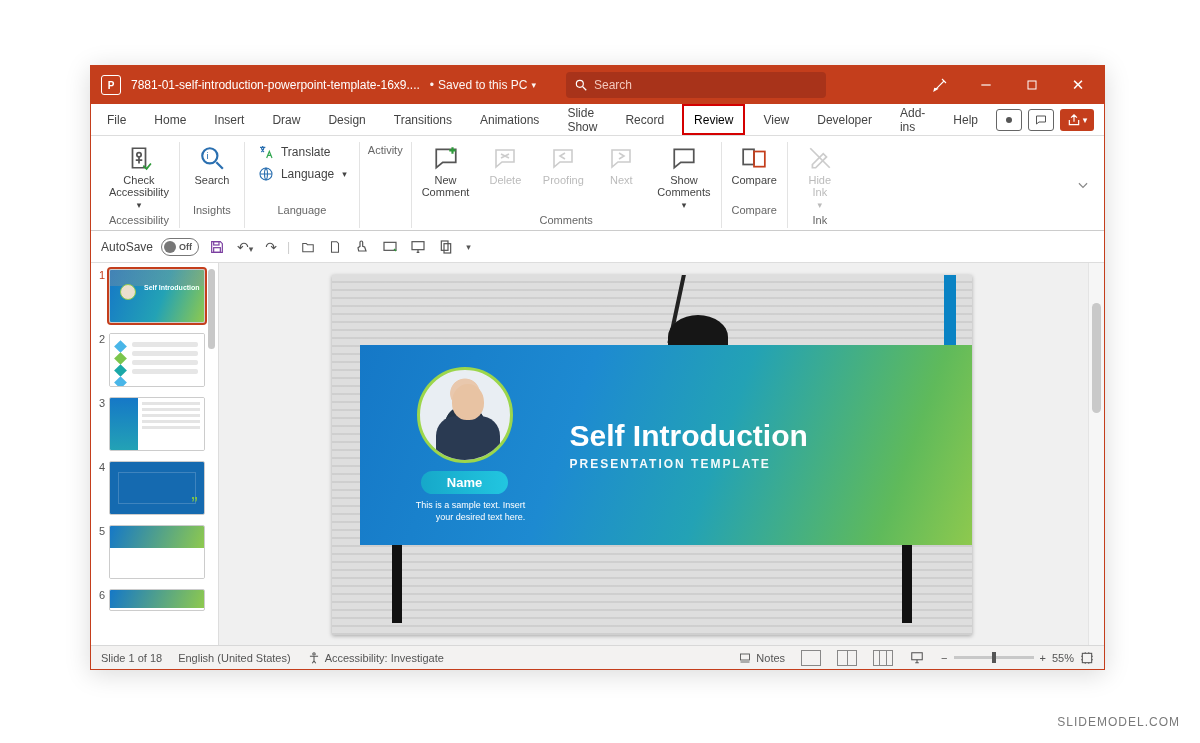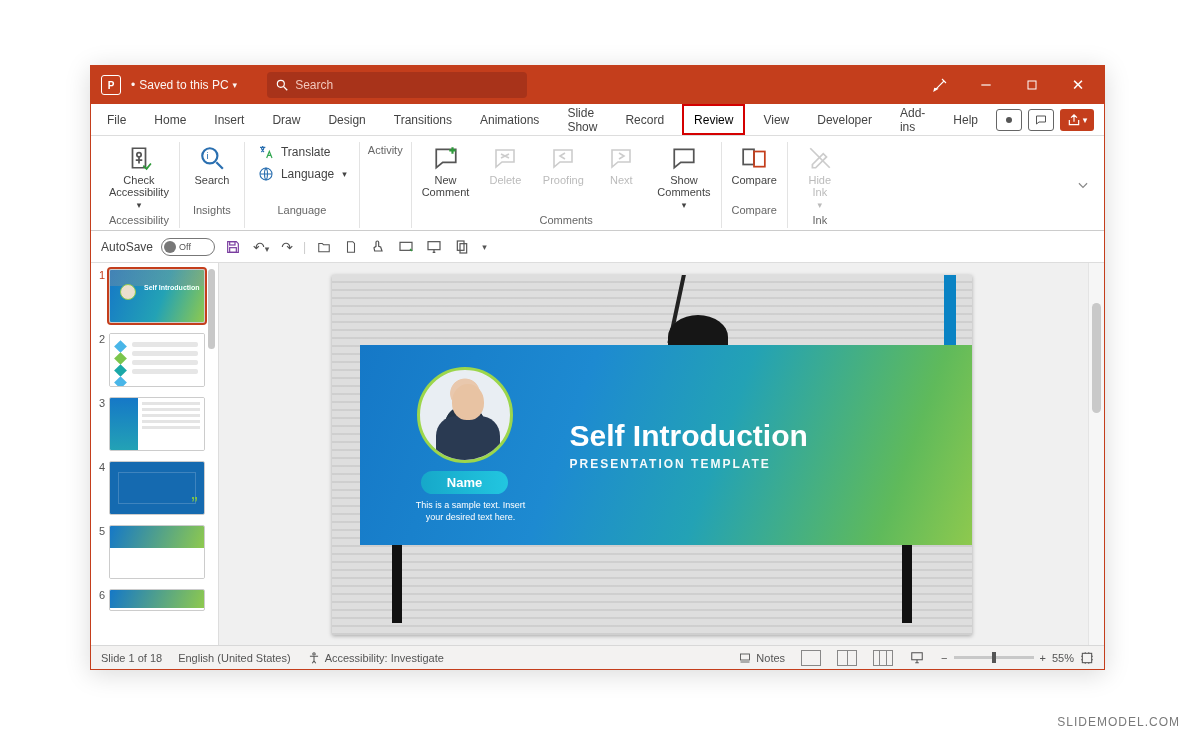--- a/index.html
+++ b/index.html
@@ -36,21 +36,21 @@
   .vbtn.disabled .ico { color:#ccc;}
   .hrow { display:flex; flex-direction:column; gap:2px;}
   .hbtn { display:flex; align-items:center; gap:6px; font-size:12px; color:#444; padding:2px 4px; cursor:pointer;}
   .hbtn.disabled { color:#bbb; }
   .hbtn .ic { width:18px; display:flex; justify-content:center; }
   .highlight-red { border:2px solid #d40000; padding:0 2px;}
   .ribbon-last { margin-left:auto; display:flex; align-items:center; color:#888; padding-right:6px;}
   
   .qat { height:32px; display:flex; align-items:center; padding:0 10px; gap:8px; border-bottom:1px solid #ddd; background:#fff;}
   .qat .lab { font-size:12px; color:#444;}
-  .toggle { width:54px; height:18px; border:1.5px solid #777; border-radius:9px; display:flex; align-items:center;}
+  .toggle { width:38px; height:18px; border:1.5px solid #777; border-radius:9px; display:flex; align-items:center;font-weight:bold;}
   .toggle .knob { width:12px; height:12px; border-radius:50%; background:#777; margin-left:2px;}
   .toggle .off { font-size:9px; margin-left:3px; color:#555;}
   .qat-ico { color:#555; font-size:14px; cursor:pointer; padding:0 2px;}
   .qat-sep { color:#ccc; }
   
   .workspace { flex:1; display:flex; overflow:hidden; background:#f3f2f1;}
   .thumbs { width:128px; background:#fff; border-right:1px solid #ddd; overflow-y:auto; padding:6px 4px; position:relative;}
   .thumb-row { display:flex; gap:4px; margin-bottom:10px;}
   .thumb-num { width:10px; text-align:right; font-size:11px; color:#c43e1c;}
   .thumb-num.gr { color:#555;}
@@ -73,21 +73,21 @@
   .bg-desk .leg.l { left:60px;} .bg-desk .leg.r { right:60px;}
   .bg-window { position:absolute; right:16px; top:-40px; width:12px; height:230px; background:#0a83c4;}
   .panel { position:absolute; left:28px; top:70px; right:0; height:200px;
     background:linear-gradient(110deg,#1578c7 0%, #1d8ad1 35%, #23a2b5 58%, #5fba5b 86%, #8ec94e 100%);
     display:flex; align-items:center; gap:30px; padding-left:30px;}
   .avatar-wrap { display:flex; flex-direction:column; align-items:center; width:150px;}
   .avatar { width:96px; height:96px; border-radius:50%; border:3px solid #9cd64b; background:radial-gradient(circle at 50% 26%, #e9c8ad 0 18%, transparent 19%), radial-gradient(circle at 50% 62%, #243447 0 28%, transparent 29%), #e9eef3; position:relative; overflow:hidden;}
   .avatar .head { position:absolute; left:32px; top:14px; width:32px; height:36px; background:#e8c3a3; border-radius:50% 50% 46% 46%;}
   .avatar .body { position:absolute; left:16px; top:46px; width:64px; height:60px; background:#2a3a52; border-radius:20px 20px 0 0;}
   .name-pill { margin-top:8px; background:linear-gradient(90deg,#16a8c9,#22c6e0); color:#fff; font-size:13px; font-weight:600; padding:4px 26px; border-radius:14px;}
-  .sample { color:#fff; font-size:9px; text-align:center; margin-top:6px; line-height:1.3;margin-left:12px;}
+  .sample { color:#fff; font-size:9px; text-align:right; margin-top:6px; line-height:1.3;margin-left:12px;}
   .heading { color:#fff;}
   .heading h1 { font-size:30px; font-weight:700; white-space:nowrap;}
   .heading h2 { font-size:12px; font-weight:600; letter-spacing:2px; margin-top:4px; opacity:.95;}
   .vscroll { width:16px; background:#f6f6f6; border-left:1px solid #e4e4e4; position:relative;}
   .vscroll .vthumb { position:absolute; left:3px; width:9px; top:40px; height:110px; background:#c9c9c9; border-radius:5px;}
   
   .statusbar { height:24px; background:#f3f2f1; border-top:1px solid #d8d8d8; display:flex; align-items:center; font-size:11px; color:#555; padding:0 10px; gap:16px;}
   .statusbar .sep { flex:1;}
   .sb-btn { display:flex; align-items:center; gap:4px; cursor:pointer;}
   .zoom { display:flex; align-items:center; gap:6px;}
@@ -120,20 +120,21 @@
   .mini-6 { height:18px; width:100%; background:linear-gradient(110deg,#1578c7,#8ec94e);}
   svg { display:block; }
 </style>
 </head>
 <body>
 
 <div class="app-window">
 
   <div class="titlebar">
     <div class="app-icon">P</div>
+    <div class="doc-title">7881-01-self-introduction-powerpoint-template-16x9....</div>
     <div class="save-state">
       <span>•</span>
         <span>Saved to this PC</span>
         <span class="chev">▾</span>
     </div>
     <div class="searchbox">
       <span>
         <svg width="14" height="14" viewBox="0 0 24 24" fill="none" stroke="#fff" stroke-width="2">
             <circle cx="10" cy="10" r="6"></circle>
             <line x1="15" y1="15" x2="21" y2="21"></line>

